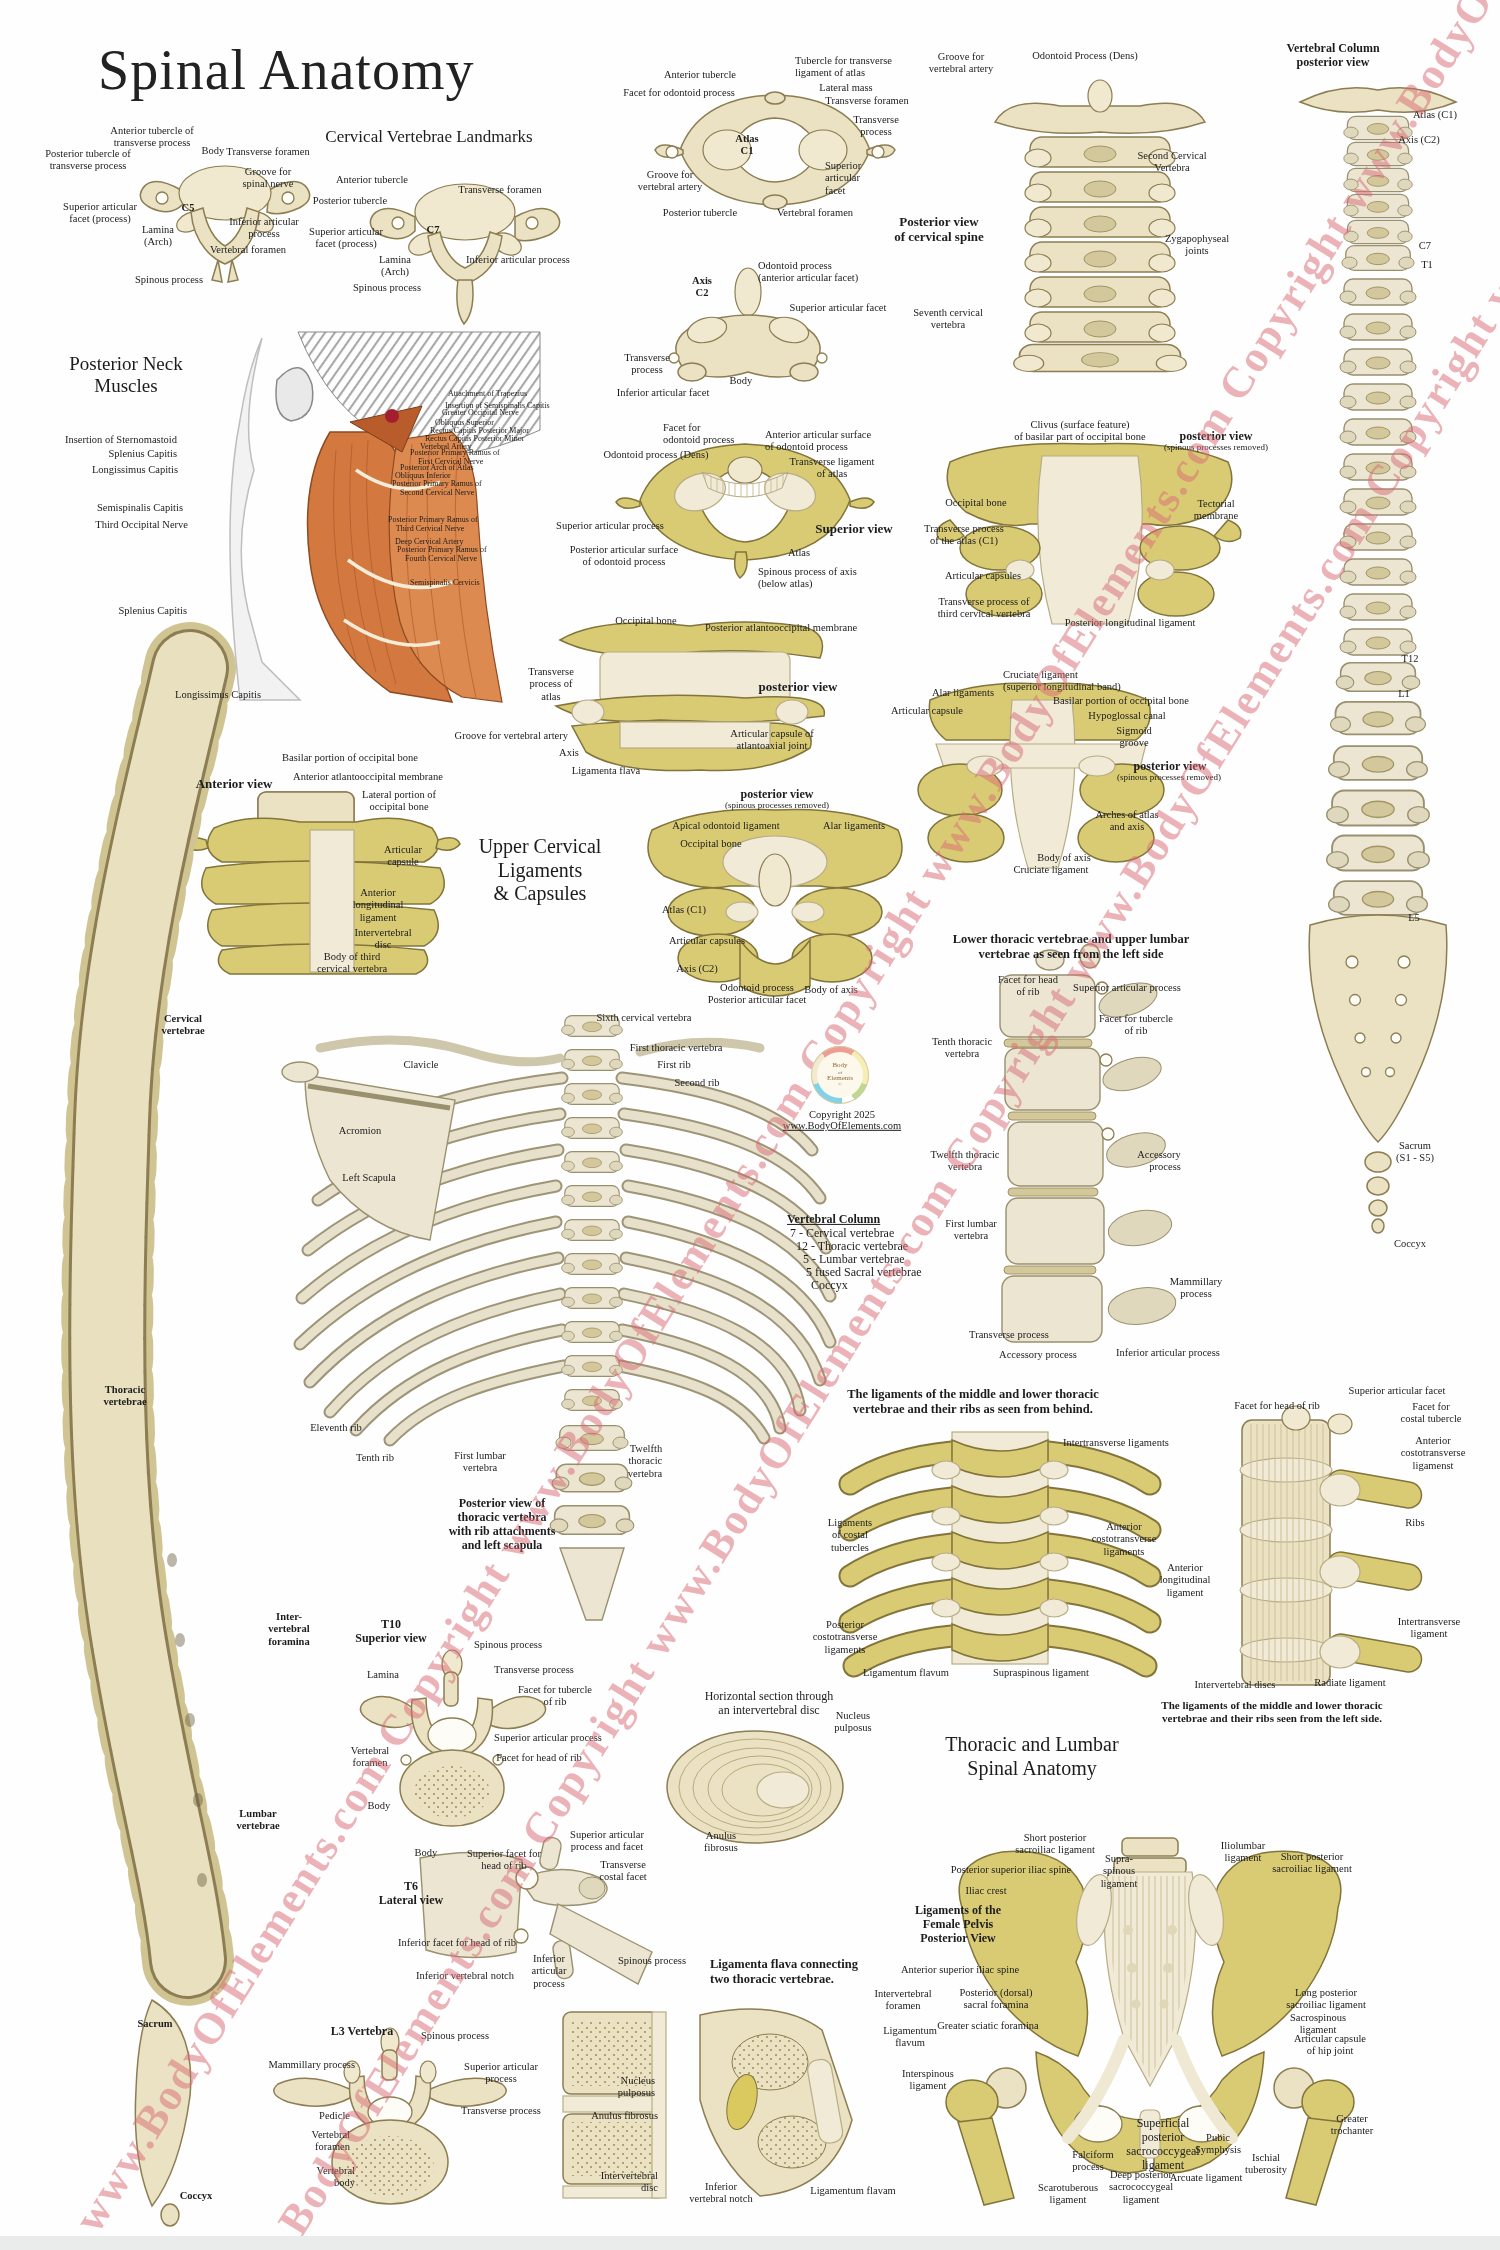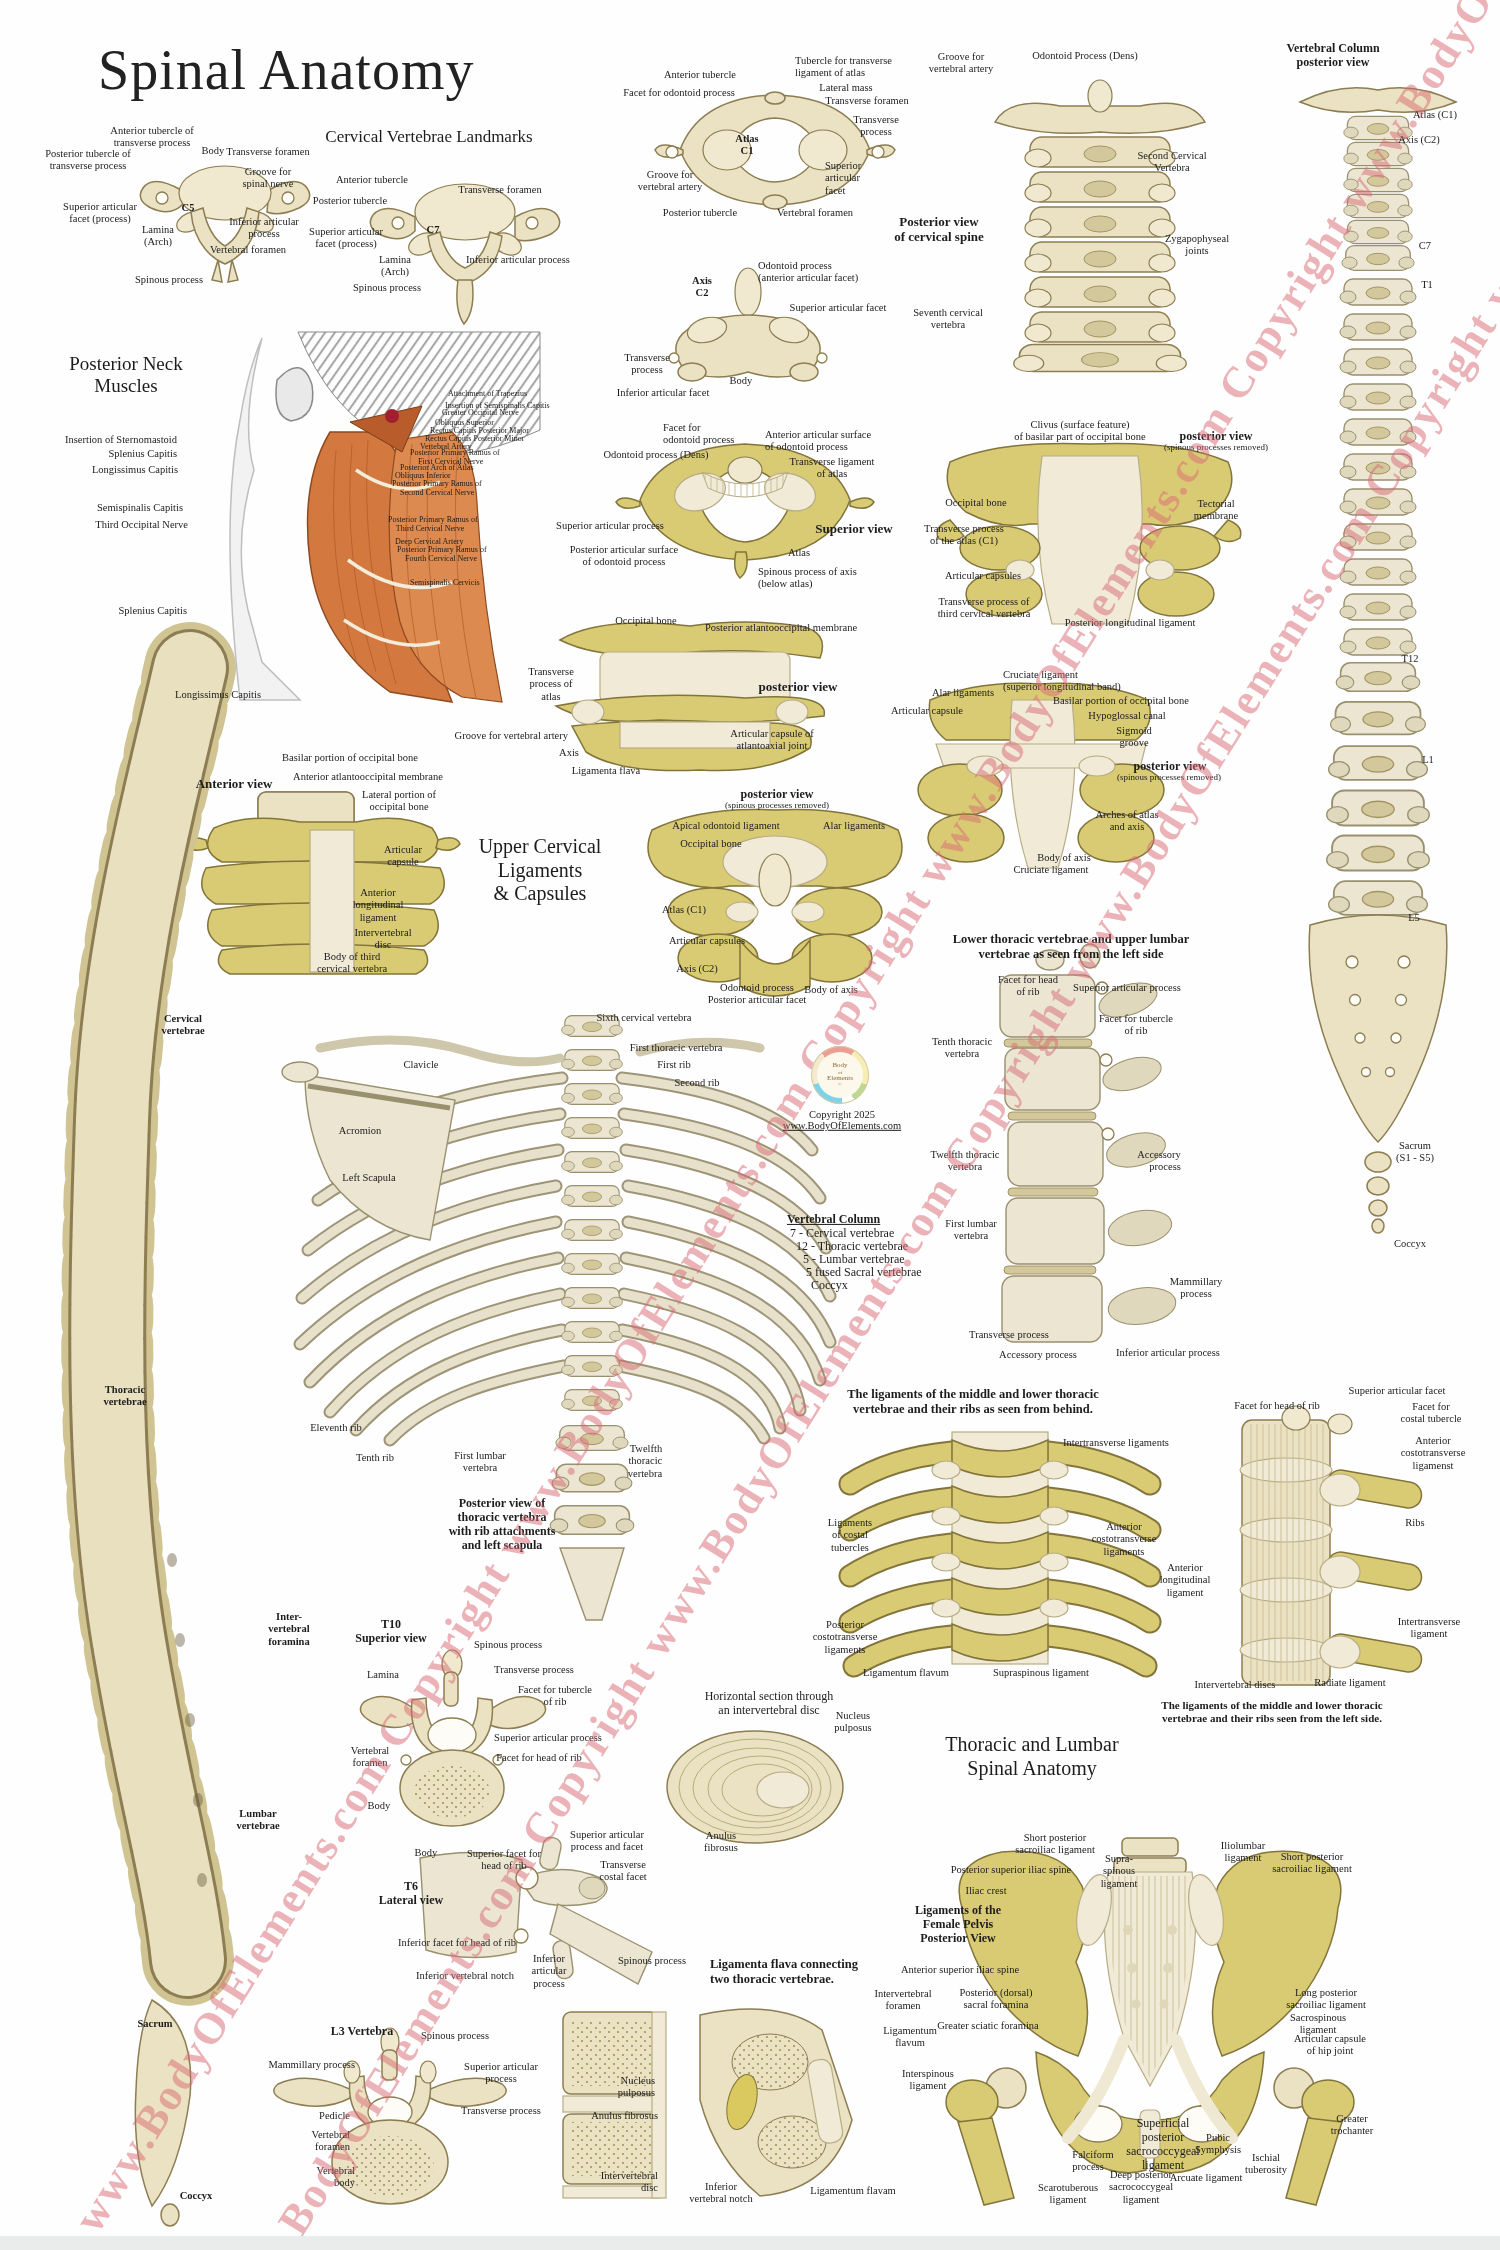--- a/index.html
+++ b/index.html
@@ -520,23 +520,23 @@
 of cervical spine</div>
       <div class="lbl" style="left: 1197px; top: 245px; transform: translate(-50%, -50%); text-align: center;">Zygapophyseal
 joints</div>
       <div class="lbl" style="left: 948px; top: 319px; transform: translate(-50%, -50%); text-align: center;">Seventh cervical
 vertebra</div>
       <div class="lbl b" style="left: 1333px; top: 55px; font-size: 12px; transform: translate(-50%, -50%); text-align: center;">Vertebral Column
 posterior view</div>
       <div class="lbl" style="left: 1435px; top: 115px; transform: translate(-50%, -50%); text-align: center;">Atlas (C1)</div>
       <div class="lbl" style="left: 1419px; top: 140px; transform: translate(-50%, -50%); text-align: center;">Axis (C2)</div>
       <div class="lbl" style="left: 1425px; top: 246px; transform: translate(-50%, -50%); text-align: center;">C7</div>
-      <div class="lbl" style="left: 1427px; top: 265px; transform: translate(-50%, -50%); text-align: center; margin-top: 20px;">T1</div>
+      <div class="lbl" style="left: 1427px; top: 265px; transform: translate(-50%, -50%); text-align: center;">T1</div>
       <div class="lbl" style="left: 1410px; top: 659px; transform: translate(-50%, -50%); text-align: center;">T12</div>
-      <div class="lbl" style="left: 1404px; top: 760px; transform: translate(-50%, -50%); text-align: left; margin-left: 24px;">L1</div>
+      <div class="lbl" style="left: 1404px; top: 694px; transform: translate(-50%, -50%); text-align: left;">L1</div>
       <div class="lbl" style="left: 1414px; top: 918px; transform: translate(-50%, -50%); text-align: center;">L5</div>
       <div class="lbl" style="left: 1415px; top: 1152px; transform: translate(-50%, -50%); text-align: center;">Sacrum
 (S1 - S5)</div>
       <div class="lbl" style="left: 1410px; top: 1244px; transform: translate(-50%, -50%); text-align: center;">Coccyx</div>
       <div class="lbl" style="left: 126px; top: 375px; font-size: 19px; transform: translate(-50%, -50%); text-align: center;">Posterior Neck
 Muscles</div>
       <div class="lbl" style="left: 177px; top: 440px; transform: translate(-100%, -50%); text-align: right;">Insertion of Sternomastoid</div>
       <div class="lbl" style="left: 177px; top: 454px; transform: translate(-100%, -50%); text-align: right;">Splenius Capitis</div>
       <div class="lbl" style="left: 178px; top: 470px; transform: translate(-100%, -50%); text-align: right;">Longissimus Capitis</div>
       <div class="lbl" style="left: 183px; top: 508px; transform: translate(-100%, -50%); text-align: right;">Semispinalis Capitis</div>

